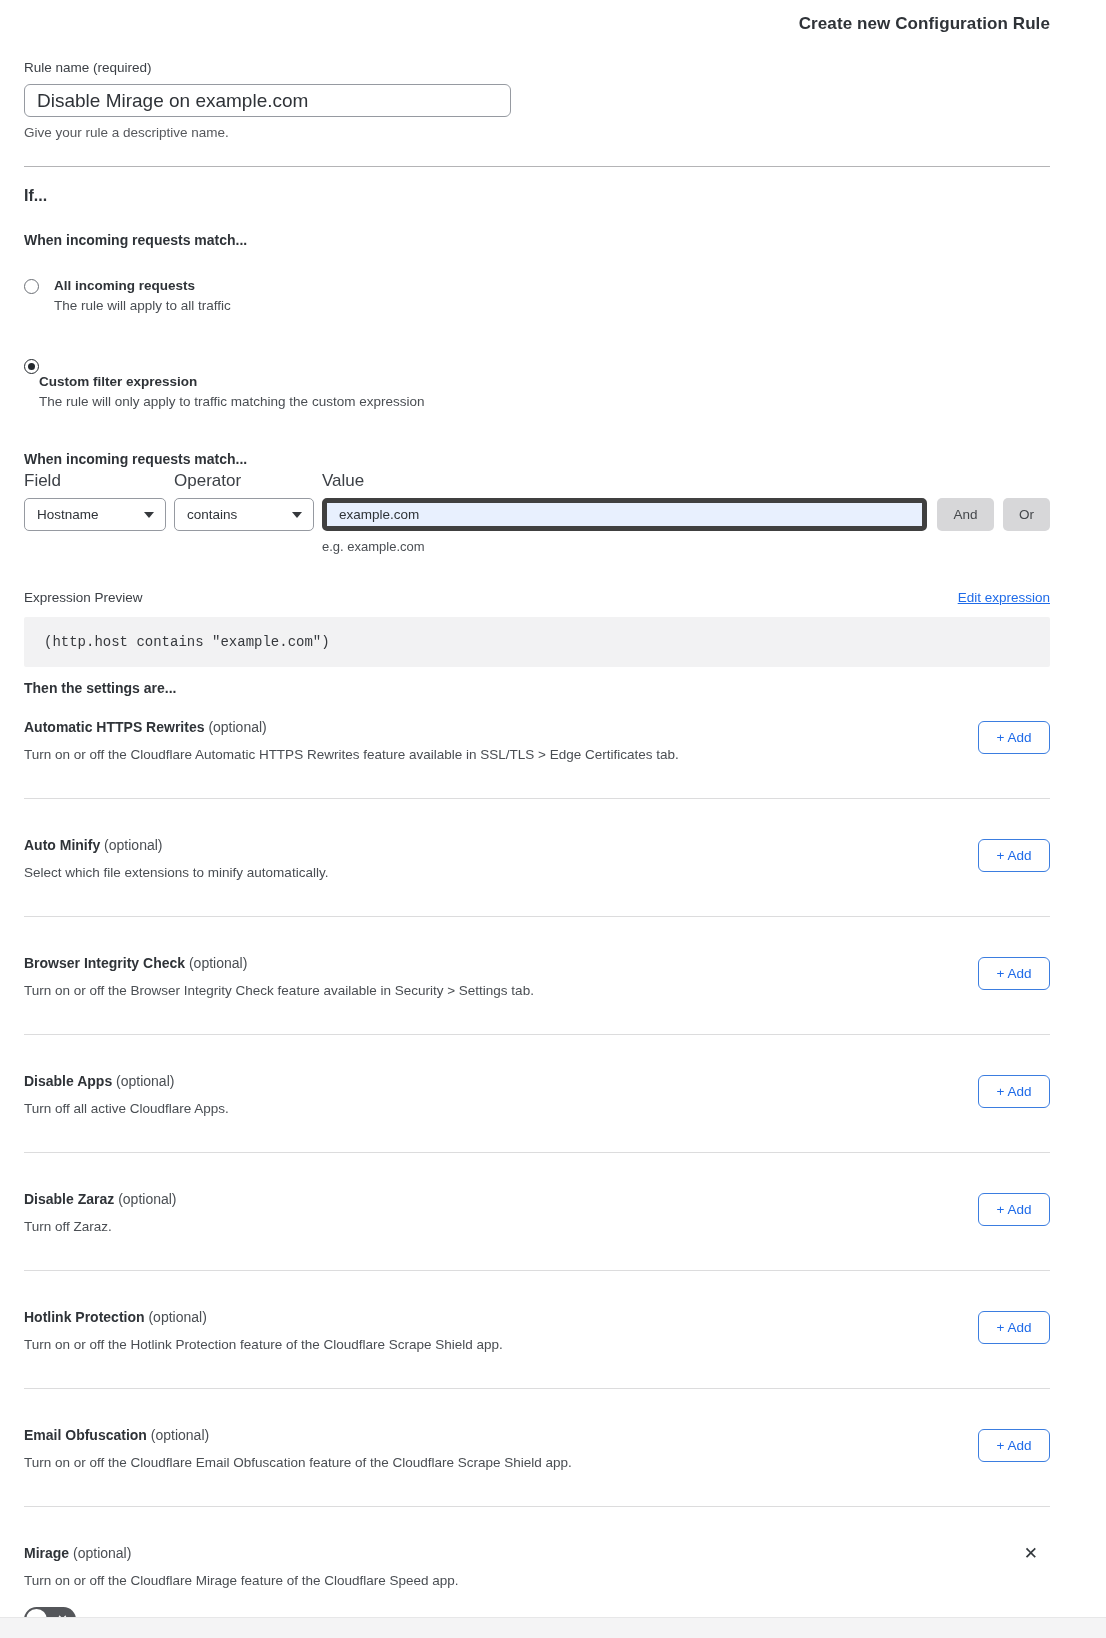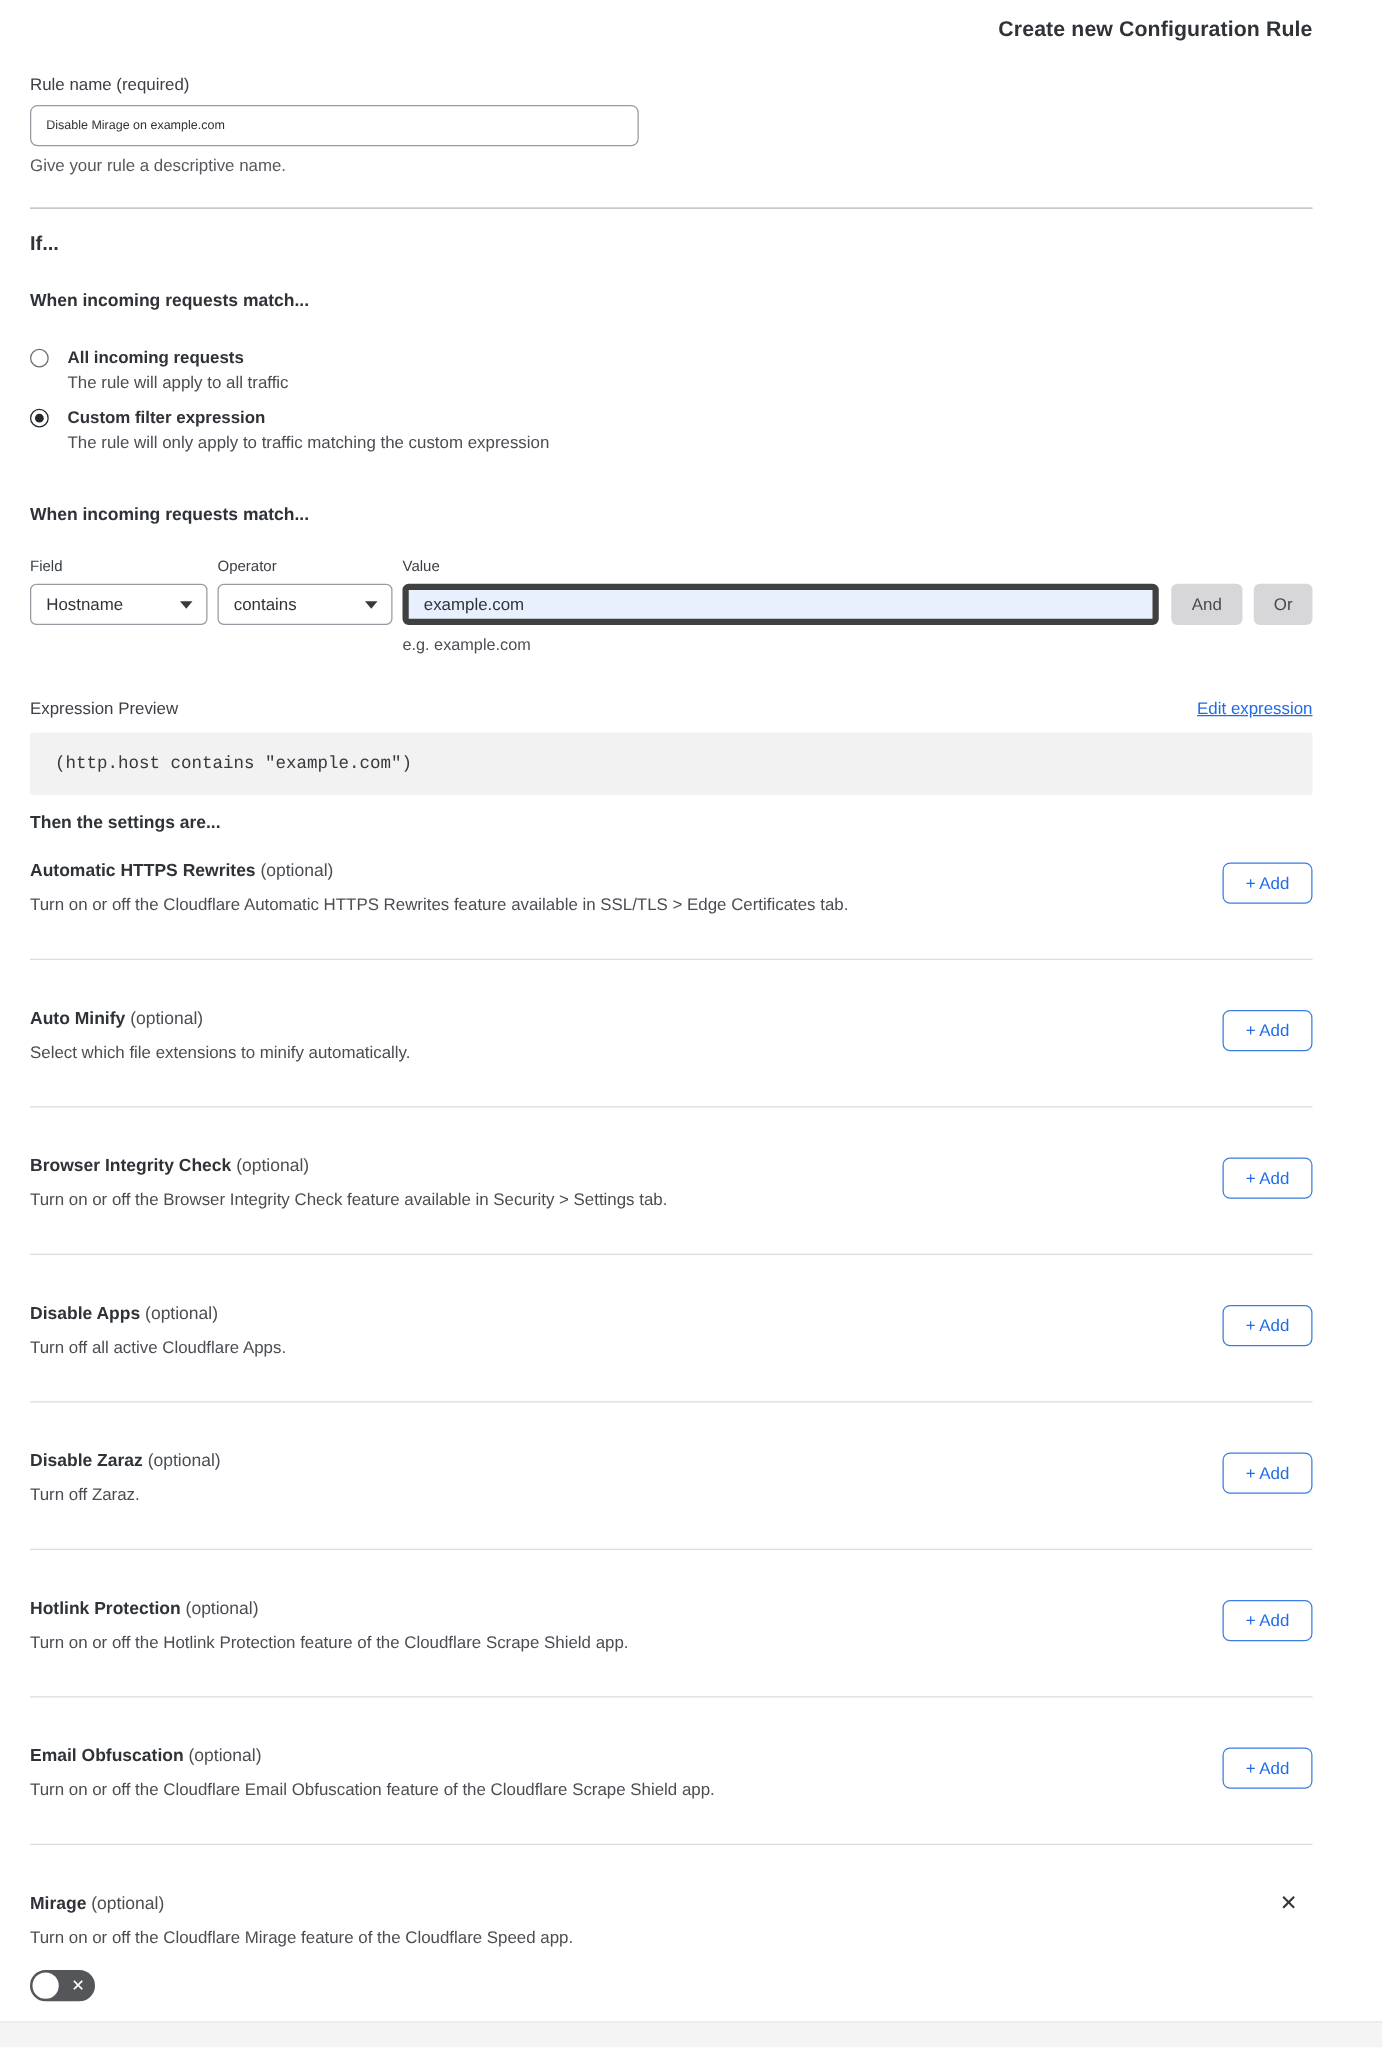--- a/index.html
+++ b/index.html
@@ -13,52 +13,52 @@
   .wrap { padding: 14px 56px 0 24px; position: relative; }
 
   h1.page-title { font-size: 17px; font-weight: 700; color: #2f3338; letter-spacing: .1px; text-align: right; }
 
   .field-label { font-size: 13.5px; color: #3c4046; }
   .rule-label { margin-top: 26px; }
   .text-input {
     display: block; margin-top: 9px;
     width: 487px; height: 33px;
     border: 1px solid #969aa1; border-radius: 6px;
-    padding: 0 12px; font-size: 10px; color: #2f3338;
+    padding: 0 12px; font-size: 19px; color: #2f3338;
     font-family: "Liberation Sans", sans-serif;
     background: #fff; outline: none;
   }
   .help-text { margin-top: 8px; font-size: 13.5px; color: #56585c; }
 
   .divider-strong { border: none; border-top: 1px solid #b4b4b6; margin-top: 26px; }
 
   .if-heading { margin-top: 20px; font-size: 16px; font-weight: 700; color: #2f3338; }
   .match-heading { margin-top: 27px; font-size: 14px; font-weight: 700; color: #2f3338; }
 
   .radio-option { display: flex; margin-top: 30px; }
-  .radio-option + .radio-option { margin-top: 13px; }
+  .radio-option + .radio-option { margin-top: 45px; flex-direction: column; }
   .radio-circle {
     width: 15px; height: 15px; border-radius: 50%;
     border: 1px solid #6b6f75; background: #fff;
     margin-top: 1px; flex: 0 0 15px;
     display: flex; align-items: center; justify-content: center;
     cursor: pointer;
   }
   .radio-circle.checked { border: 1.5px solid #23282d; }
   .radio-circle.checked::after {
     content: ""; width: 7px; height: 7px; border-radius: 50%;
     background: #23282d; display: block;
   }
   .radio-texts { margin-left: 15px; }
   .radio-title { font-size: 13.5px; font-weight: 700; color: #2f3338; }
   .radio-desc { margin-top: 5px; font-size: 13.5px; color: #4a4e53; }
 
   .builder-heading { margin-top: 42px; }
 
-  .builder-labels { display: flex; margin-top: 27px; font-size: 12px; color: #3c4046; }
+  .builder-labels { display: flex; margin-top: 4px; font-size: 17px; color: #3c4046; }
   .lbl-field { width: 150px; }
   .lbl-operator { width: 148px; }
   .builder-row { display: flex; margin-top: 7px; align-items: center; }
   .select-box {
     height: 33px; border: 1px solid #969aa1; border-radius: 5px;
     background: #fff; display: flex; align-items: center;
     padding: 4px 12px; font-size: 13.5px; color: #2f3338;
     position: relative; cursor: pointer;
   }
   .select-field { width: 142px; margin-right: 8px; }

